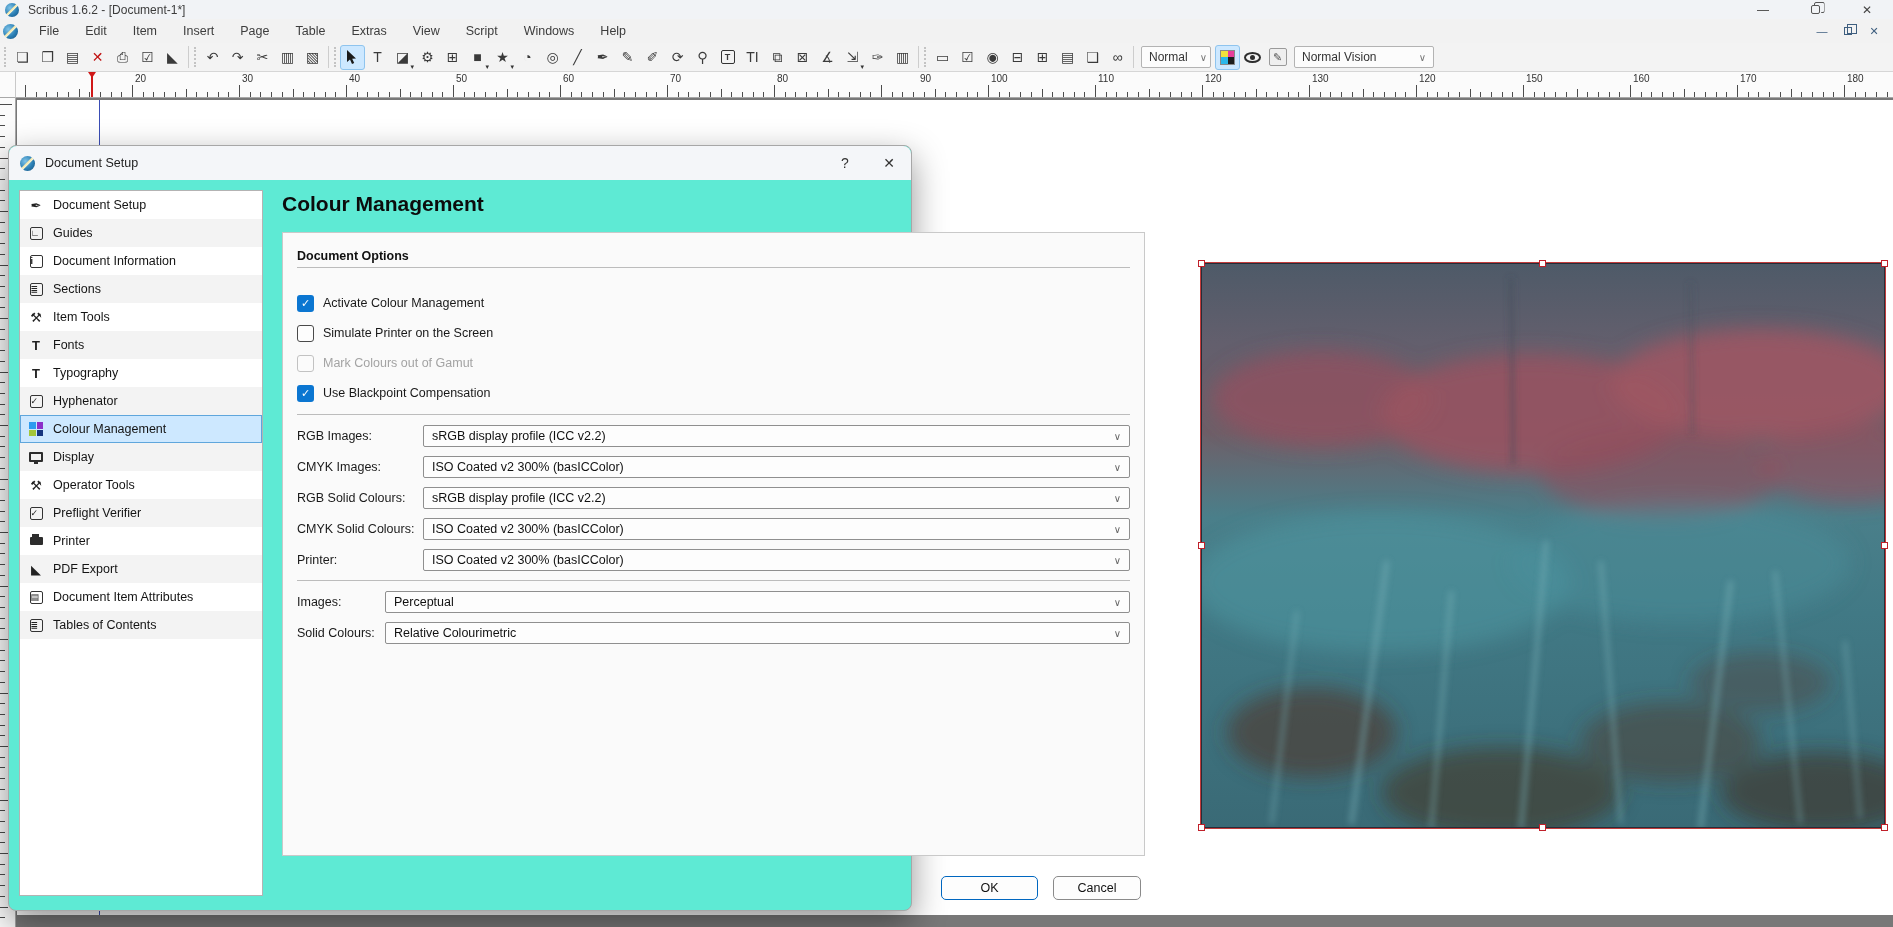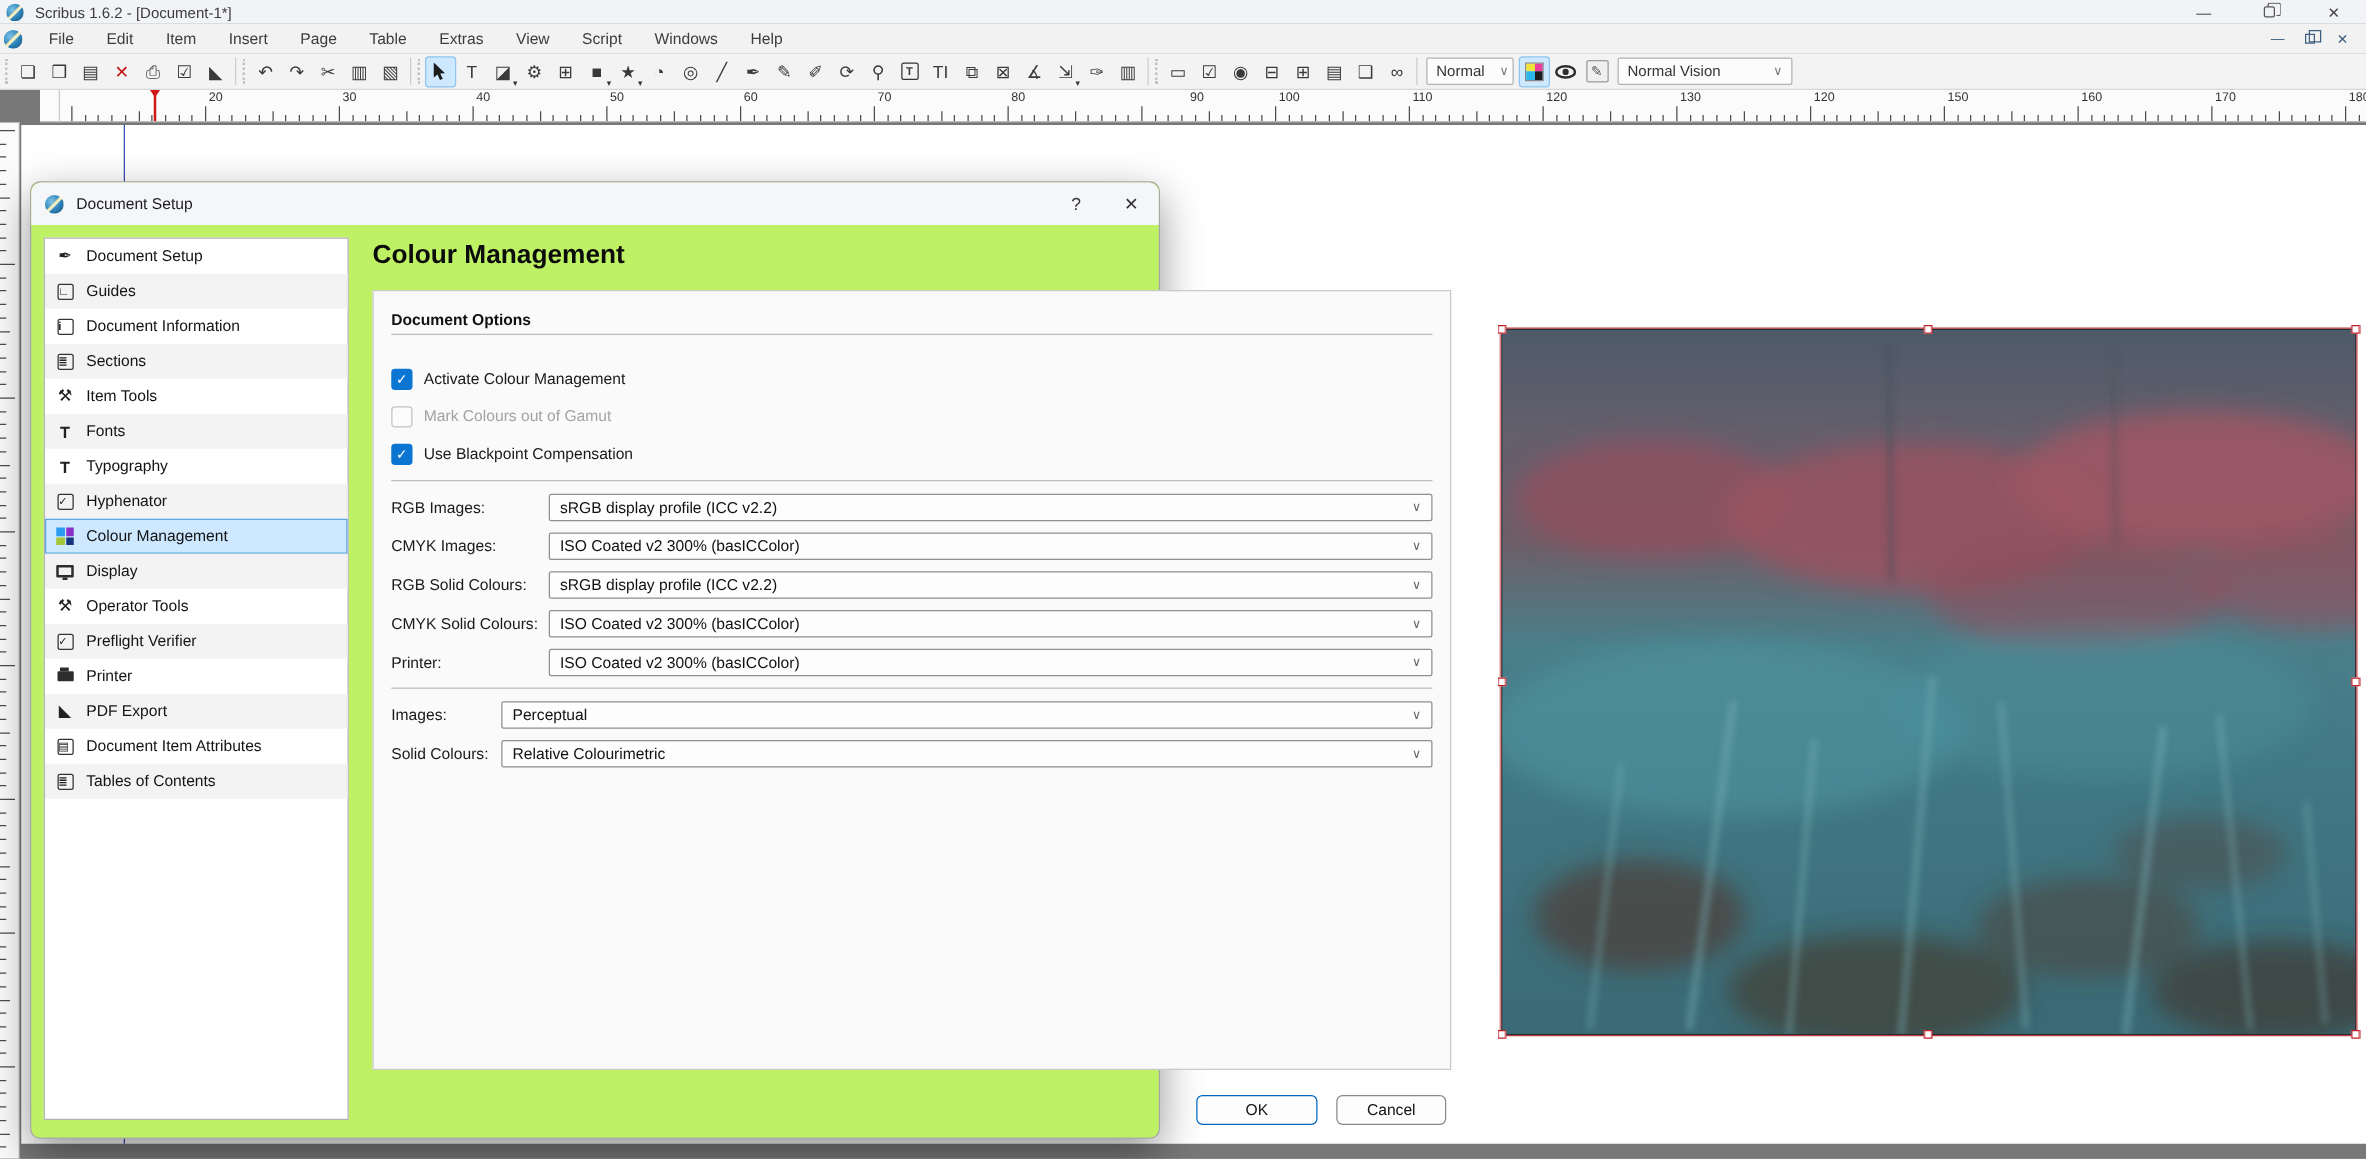--- a/index.html
+++ b/index.html
@@ -43,21 +43,21 @@
   .q-combo { width:70px; }
   .v-combo { width:140px; }
   .k-cmyk { width:15px; height:15px; display:grid; grid-template-columns:1fr 1fr; grid-template-rows:1fr 1fr; border:1px solid #888; }
   .k-cmyk i:nth-child(1){background:#f0e23c;} .k-cmyk i:nth-child(2){background:#e83e9b;}
   .k-cmyk i:nth-child(3){background:#2bb7ea;} .k-cmyk i:nth-child(4){background:#1d1d1d;}
   .k-eye { width:17px; height:11px; border:2px solid #2d2d2d; border-radius:50%; position:relative; }
   .k-eye::after { content:""; position:absolute; left:3.5px; top:1.5px; width:5px; height:5px; border-radius:50%; background:#2d2d2d; }
   .k-pen-box { width:18px; height:18px; border:1px solid #9a9a9a; border-radius:2px; background:#efefef; display:flex; align-items:center; justify-content:center; font-size:11px; color:#555; }
 
   
-  .rulerrow { height:26px; position:relative; background:#fbfbfb;margin-left:32px; }
+  .rulerrow { height:26px; position:relative; background:#fbfbfb; }
   .corner { position:absolute; left:0; top:0; width:16px; height:26px; background:#fbfbfb; border-right:1px solid #c9c9c9; border-bottom:1px solid #a8a8a8; }
   .hruler { position:absolute; left:16px; right:0; top:0; height:26px; border-bottom:1px solid #a8a8a8; overflow:hidden; }
   .rnum { position:absolute; top:1px; font-size:10px; color:#333; }
   .tick { position:absolute; bottom:0; width:1px; background:#4c4c4c; }
   .t-minor { height:5px; } .t-mid { height:8px; } .t-major { height:12px; }
   .red-marker { position:absolute; left:75px; top:0; bottom:0; width:2px; background:#d01818; }
   .red-marker::before { content:""; position:absolute; top:0; left:-3px; border-left:4px solid transparent; border-right:4px solid transparent; border-top:6px solid #d01818; }
 
   
   .workspace { position:absolute; left:0; top:98px; right:0; bottom:0; background:#787878; }
@@ -65,22 +65,22 @@
   .vtick { position:absolute; left:0; height:1px; background:#4c4c4c; }
   .page { position:absolute; left:17px; top:2px; right:0; height:815px; background:#ffffff; }
   .guide { position:absolute; left:99px; top:2px; width:1px; height:815px; background:#3a4db5; }
 
   .image-frame { position:absolute; left:1201px; top:165px; width:684px; height:565px;
                  border:1px solid #272d38; outline:1px solid #c23b3b; background:#3f7a87; z-index:2; }
   .image-frame svg { display:block; width:100%; height:100%; }
   .handle { position:absolute; width:7px; height:7px; background:#fff; border:1px solid #c0202a; z-index:3; }
 
   
-  .dialog { position:absolute; left:8px; top:145px; width:904px; height:766px; background:#bef264;
-            border:1px solid #a7a7a7; border-radius:8px; box-shadow:0 12px 34px rgba(0,0,0,.42); z-index:10;margin-left:16px; }
+  .dialog { position:absolute; left:8px; top:145px; width:904px; height:766px; background:#5eead4;
+            border:1px solid #a7a7a7; border-radius:8px; box-shadow:0 12px 34px rgba(0,0,0,.42); z-index:10; }
   .dlg-header { height:34px; display:flex; align-items:center; padding-left:11px; border-radius:8px 8px 0 0; background:#f4f6f9; }
   .dlg-header .applogo { width:15px; height:15px; }
   .dlg-title { font-size:12.5px; color:#1d1d1d; margin-left:10px; }
   .dlg-hbtns { margin-left:auto; display:flex; height:100%; }
   .dlg-hbtn { width:44px; height:100%; display:flex; align-items:center; justify-content:center; font-size:14px; color:#333; }
 
   .sidebar { position:absolute; left:10px; top:44px; width:244px; height:706px; background:#fff; border:1px solid #b3b3b3; }
   .sitem { height:28px; display:flex; align-items:center; padding-left:6px; font-size:12.5px; color:#141414; border:1px solid transparent; }
   .sitem.alt { background:#f3f3f3; }
   .sitem.selected { background:#cde8ff; border-color:#5fa6dc; }
@@ -776,20 +776,24 @@
     <div class="panel-title">Colour Management</div>
     <div class="content">
       <div class="sec-head first">Document Options</div>
       <div class="sec-line"></div>
       <div id="cboxes">
           <div class="crow">
             <span class="cbox on">✓</span>
             <span class="clabel">Activate Colour Management</span>
           </div>
           <div class="crow">
+            <span class="cbox off"></span>
+            <span class="clabel">Simulate Printer on the Screen</span>
+          </div>
+          <div class="crow">
             <span class="cbox dis"></span>
             <span class="clabel dim">Mark Colours out of Gamut</span>
           </div>
           <div class="crow">
             <span class="cbox on">✓</span>
             <span class="clabel">Use Blackpoint Compensation</span>
           </div>
         </div>
       <div class="sec-line"></div>
       <div id="prows">

